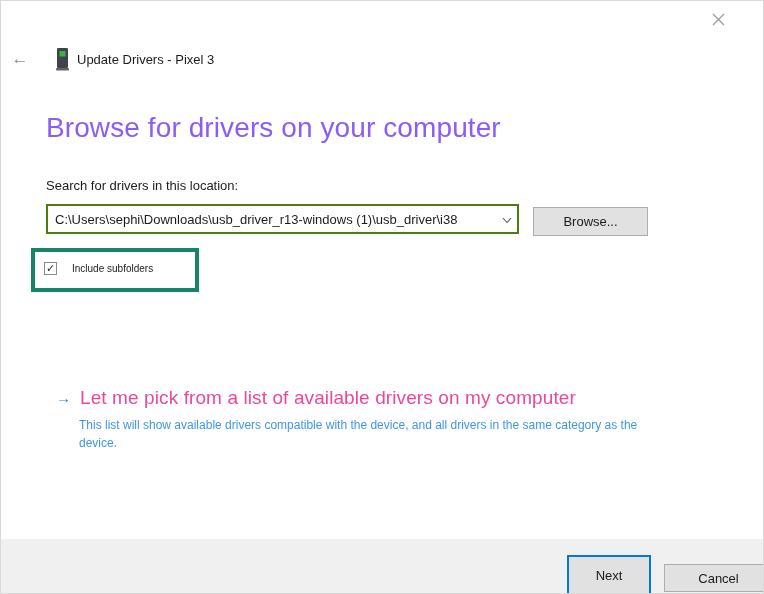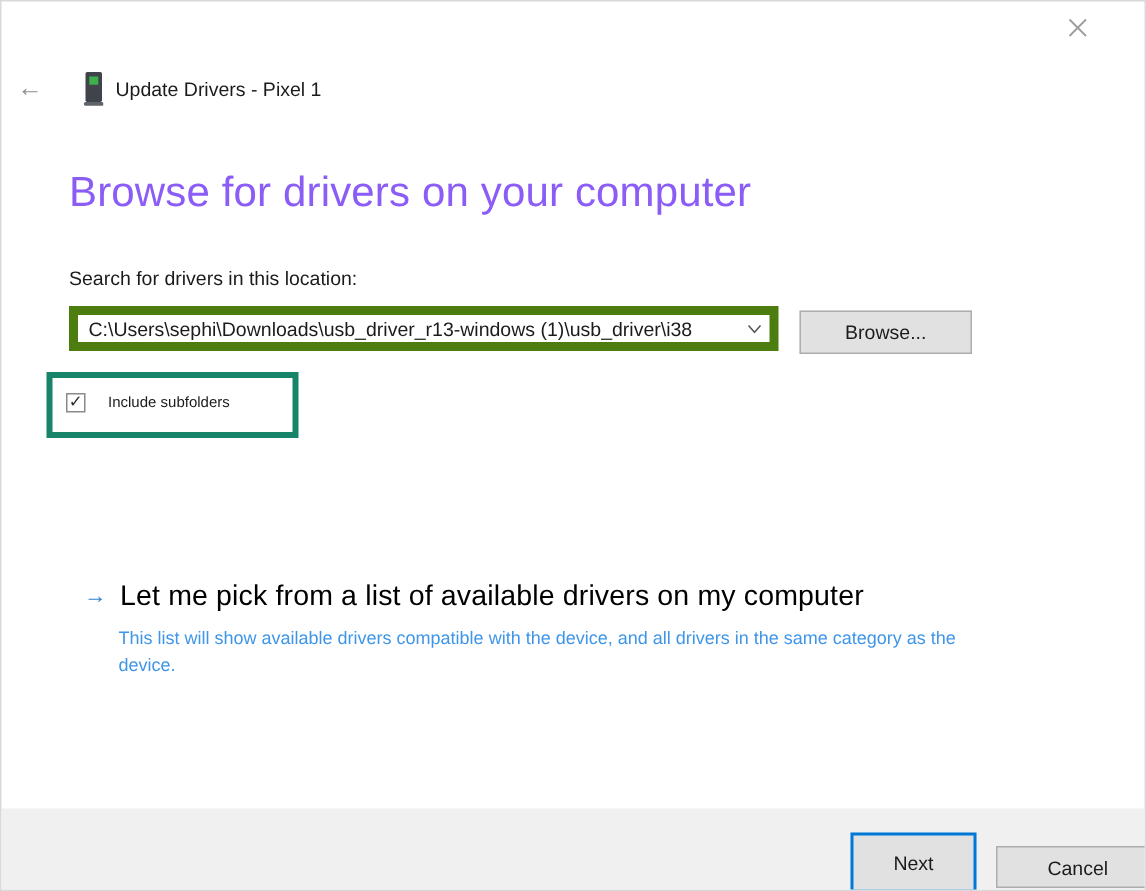--- a/index.html
+++ b/index.html
@@ -40,21 +40,21 @@
   }
   
   .search-label {
     position: absolute; top: 177px; left: 45px;
     font-size: 13px; color: #1b1b1b;
   }
   .combo {
     position: absolute; top: 203px; left: 45px;
     width: 473px; height: 30px;
     background: #ffffff;
-    border: 6px solid #4d7c0f;
+    border: 2px solid #4d7c0f;
     display: flex; 
   }
   .combo input {
     flex: 1; border: none; outline: none;
     font-family: "Liberation Sans", sans-serif;
     font-size: 13px; color: #1b1b1b;
     padding: 0 2px 0 7px;
     white-space: nowrap; overflow: hidden;
     background: transparent;
     min-width: 0;
@@ -101,21 +101,21 @@
     white-space: nowrap;
   }
   
   .pick-row {
     position: absolute; top: 386px; left: 55px;
     display: flex; align-items: flex-start;
     cursor: pointer;
   }
   .pick-arrow { color: #2e80d4; font-size: 15px; line-height: 22px; margin-right: 9px; }
   .pick-link {
-    font-size: 19px; color: #000000; line-height: 22px;
+    font-size: 19px; color: #ec4899; line-height: 22px;
     letter-spacing: 0.1px;
   }
   .pick-desc {
     position: absolute; top: 415px; left: 78px;
     width: 595px;
     font-size: 12px; line-height: 18px;
     color: #3f96e8;
   }
   
   .footer {
@@ -151,21 +151,21 @@
   <div class="back-btn">
     <span>←</span>
   </div>
   <div class="device-icon">
     <svg width="13" height="23" viewBox="0 0 13 23">
       <rect x="1" y="0" width="11" height="20" rx="1.2" fill="#40444a"></rect>
       <rect x="3.5" y="3" width="6" height="5.5" fill="#3db04b"></rect>
       <rect x="0" y="20" width="13" height="2.5" rx="1" fill="#5f646b"></rect>
     </svg>
   </div>
-  <div class="win-title">Update Drivers - Pixel 1</div>
+  <div class="win-title">Update Drivers - Pixel 3</div>
 
   <div class="heading">Browse for drivers on your computer</div>
 
   <div class="search-label">Search for drivers in this location:</div>
 
   <div class="combo">
     <input type="text" value="C:\Users\sephi\Downloads\usb_driver_r13-windows (1)\usb_driver\i38" style="">
     <span class="chev">
       <span>
         <svg width="10" height="7" viewBox="0 0 10 7">

